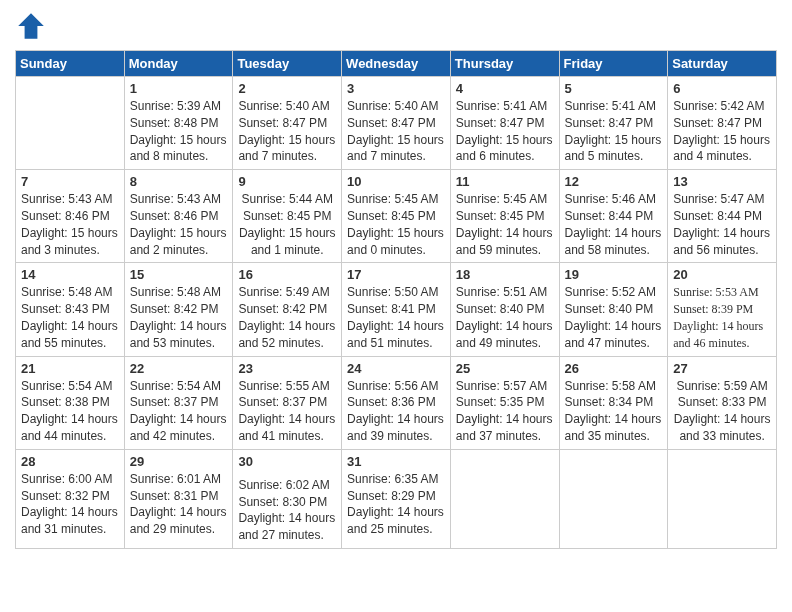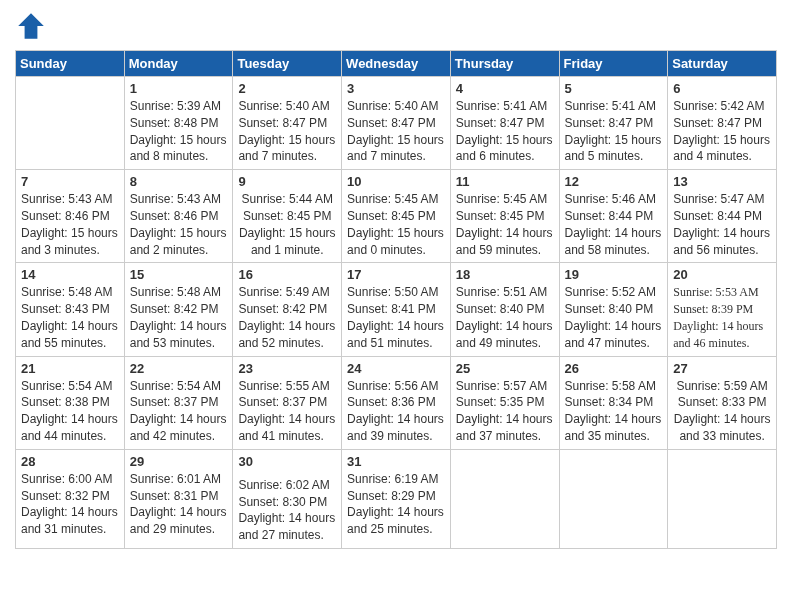--- a/index.html
+++ b/index.html
@@ -336,21 +336,21 @@
         </td>
         <td>
           <div class="day-num">30</div>
           <div class="day-info" style="white-space: pre-line; margin-top: 8px;">Sunrise: 6:02 AM
 Sunset: 8:30 PM
 Daylight: 14 hours
 and 27 minutes.</div>
         </td>
         <td>
           <div class="day-num">31</div>
-          <div class="day-info" style="white-space: pre-line;">Sunrise: 6:19 AM
+          <div class="day-info" style="white-space: pre-line;">Sunrise: 6:35 AM
 Sunset: 8:29 PM
 Daylight: 14 hours
 and 25 minutes.</div>
         </td>
         <td class="empty-cell"></td>
         <td class="empty-cell"></td>
         <td class="empty-cell"></td>
       </tr>
     </tbody>
 </table>

